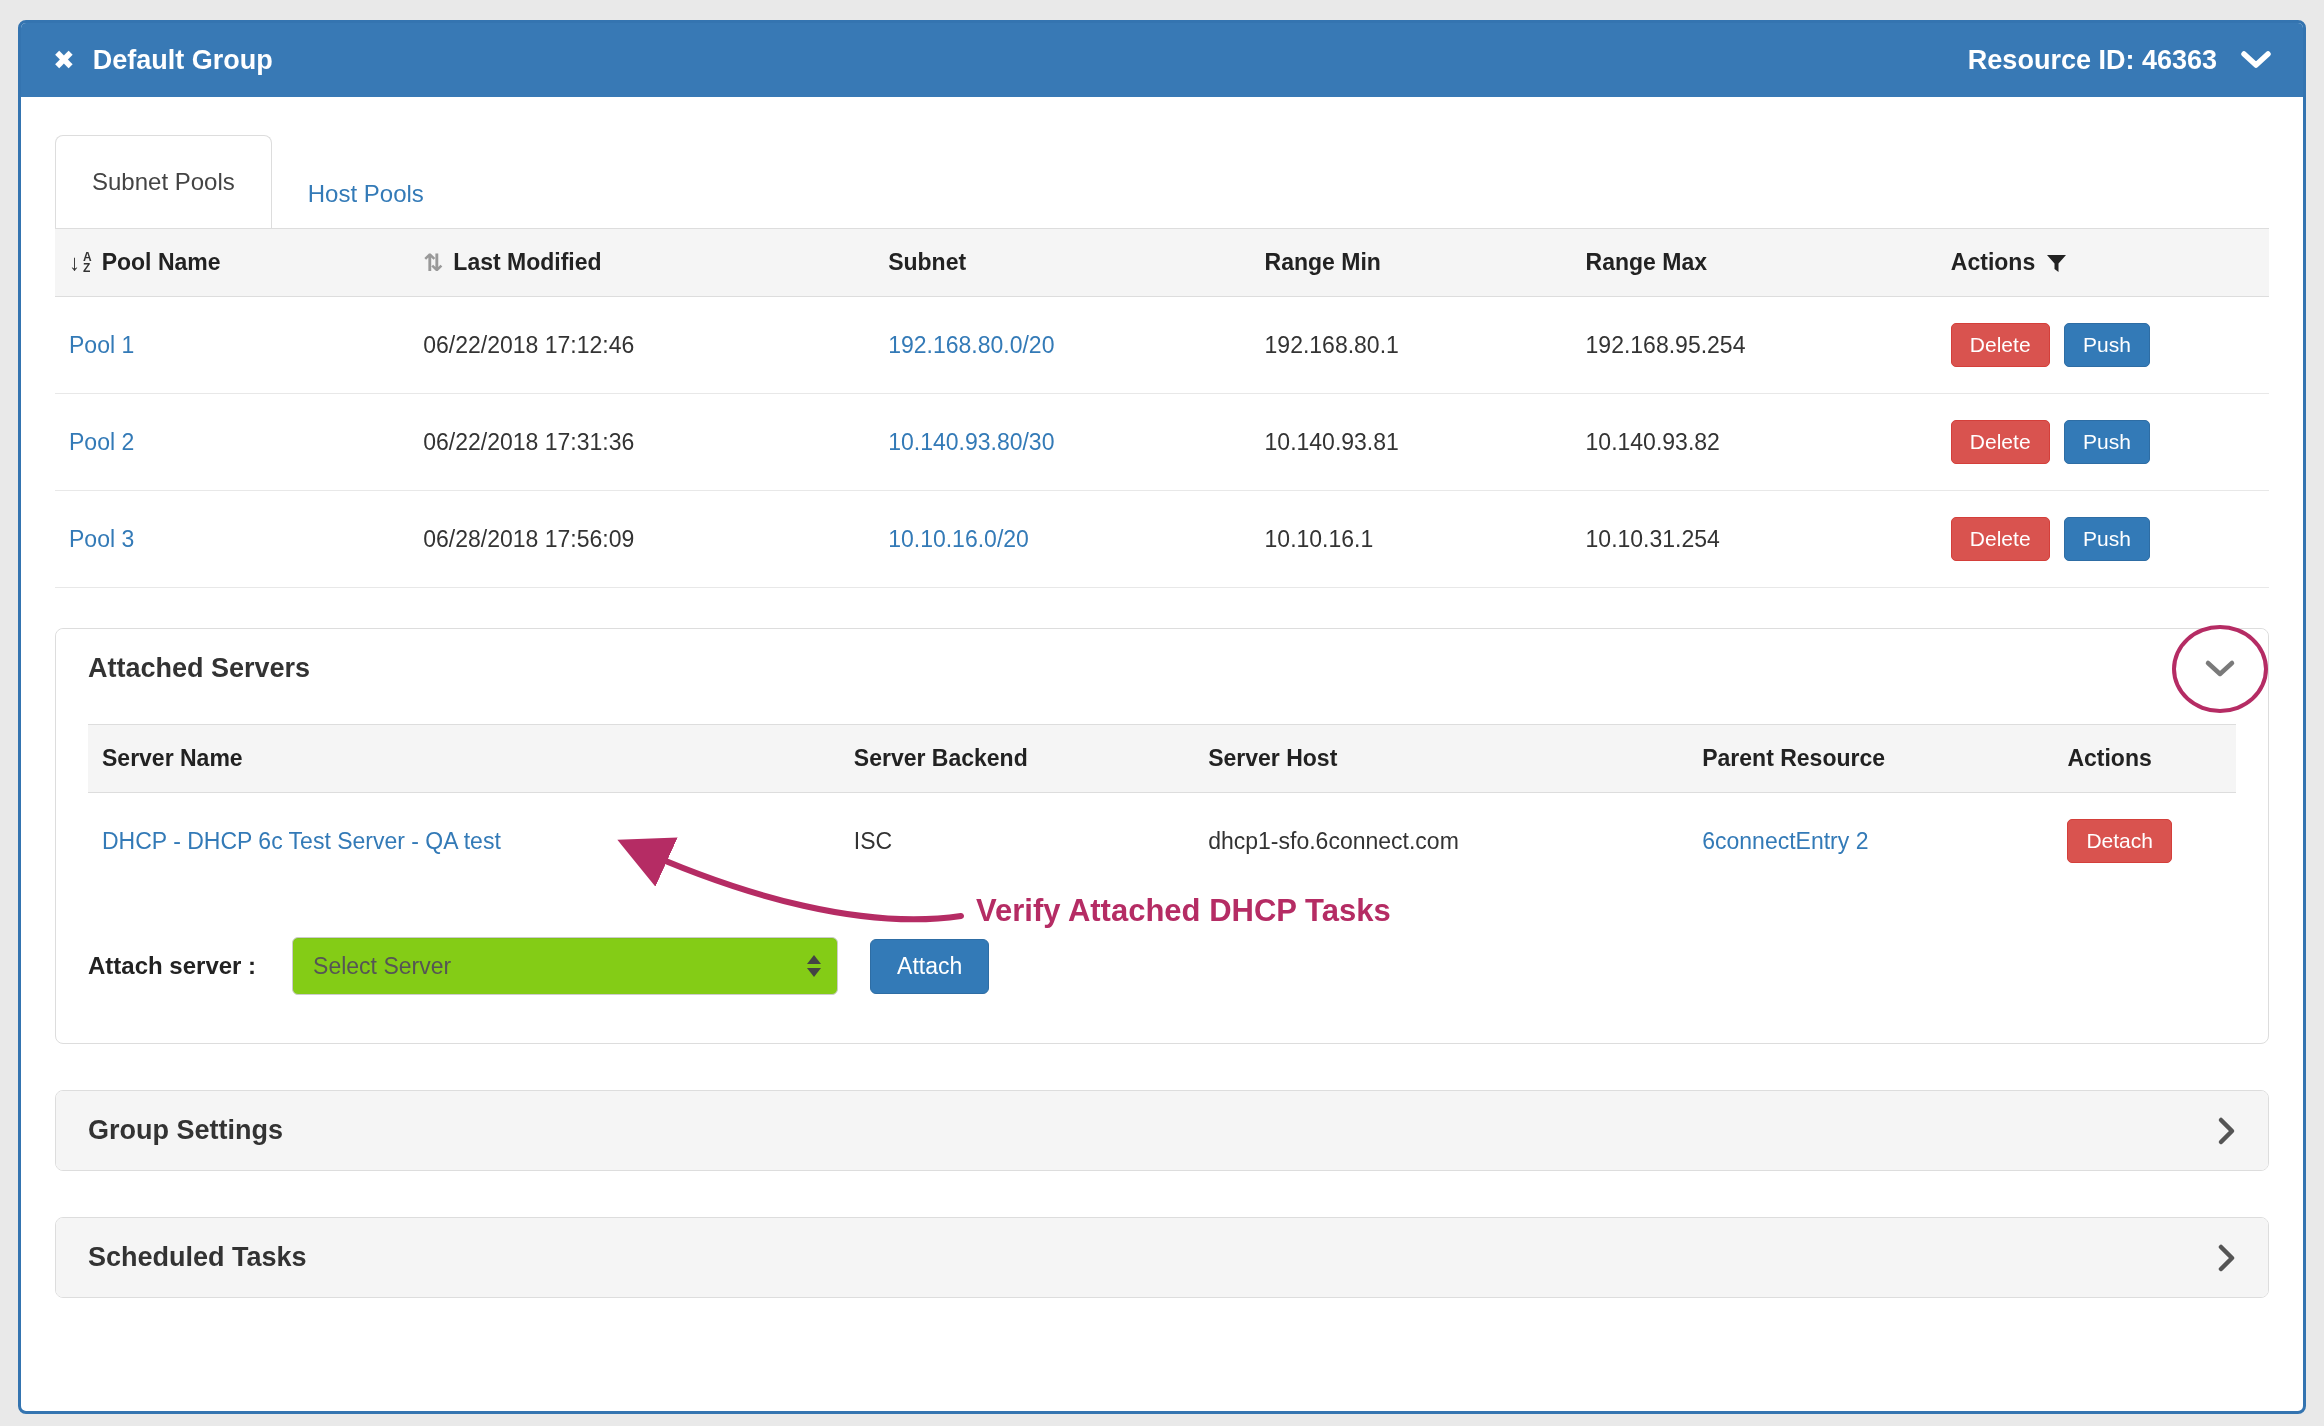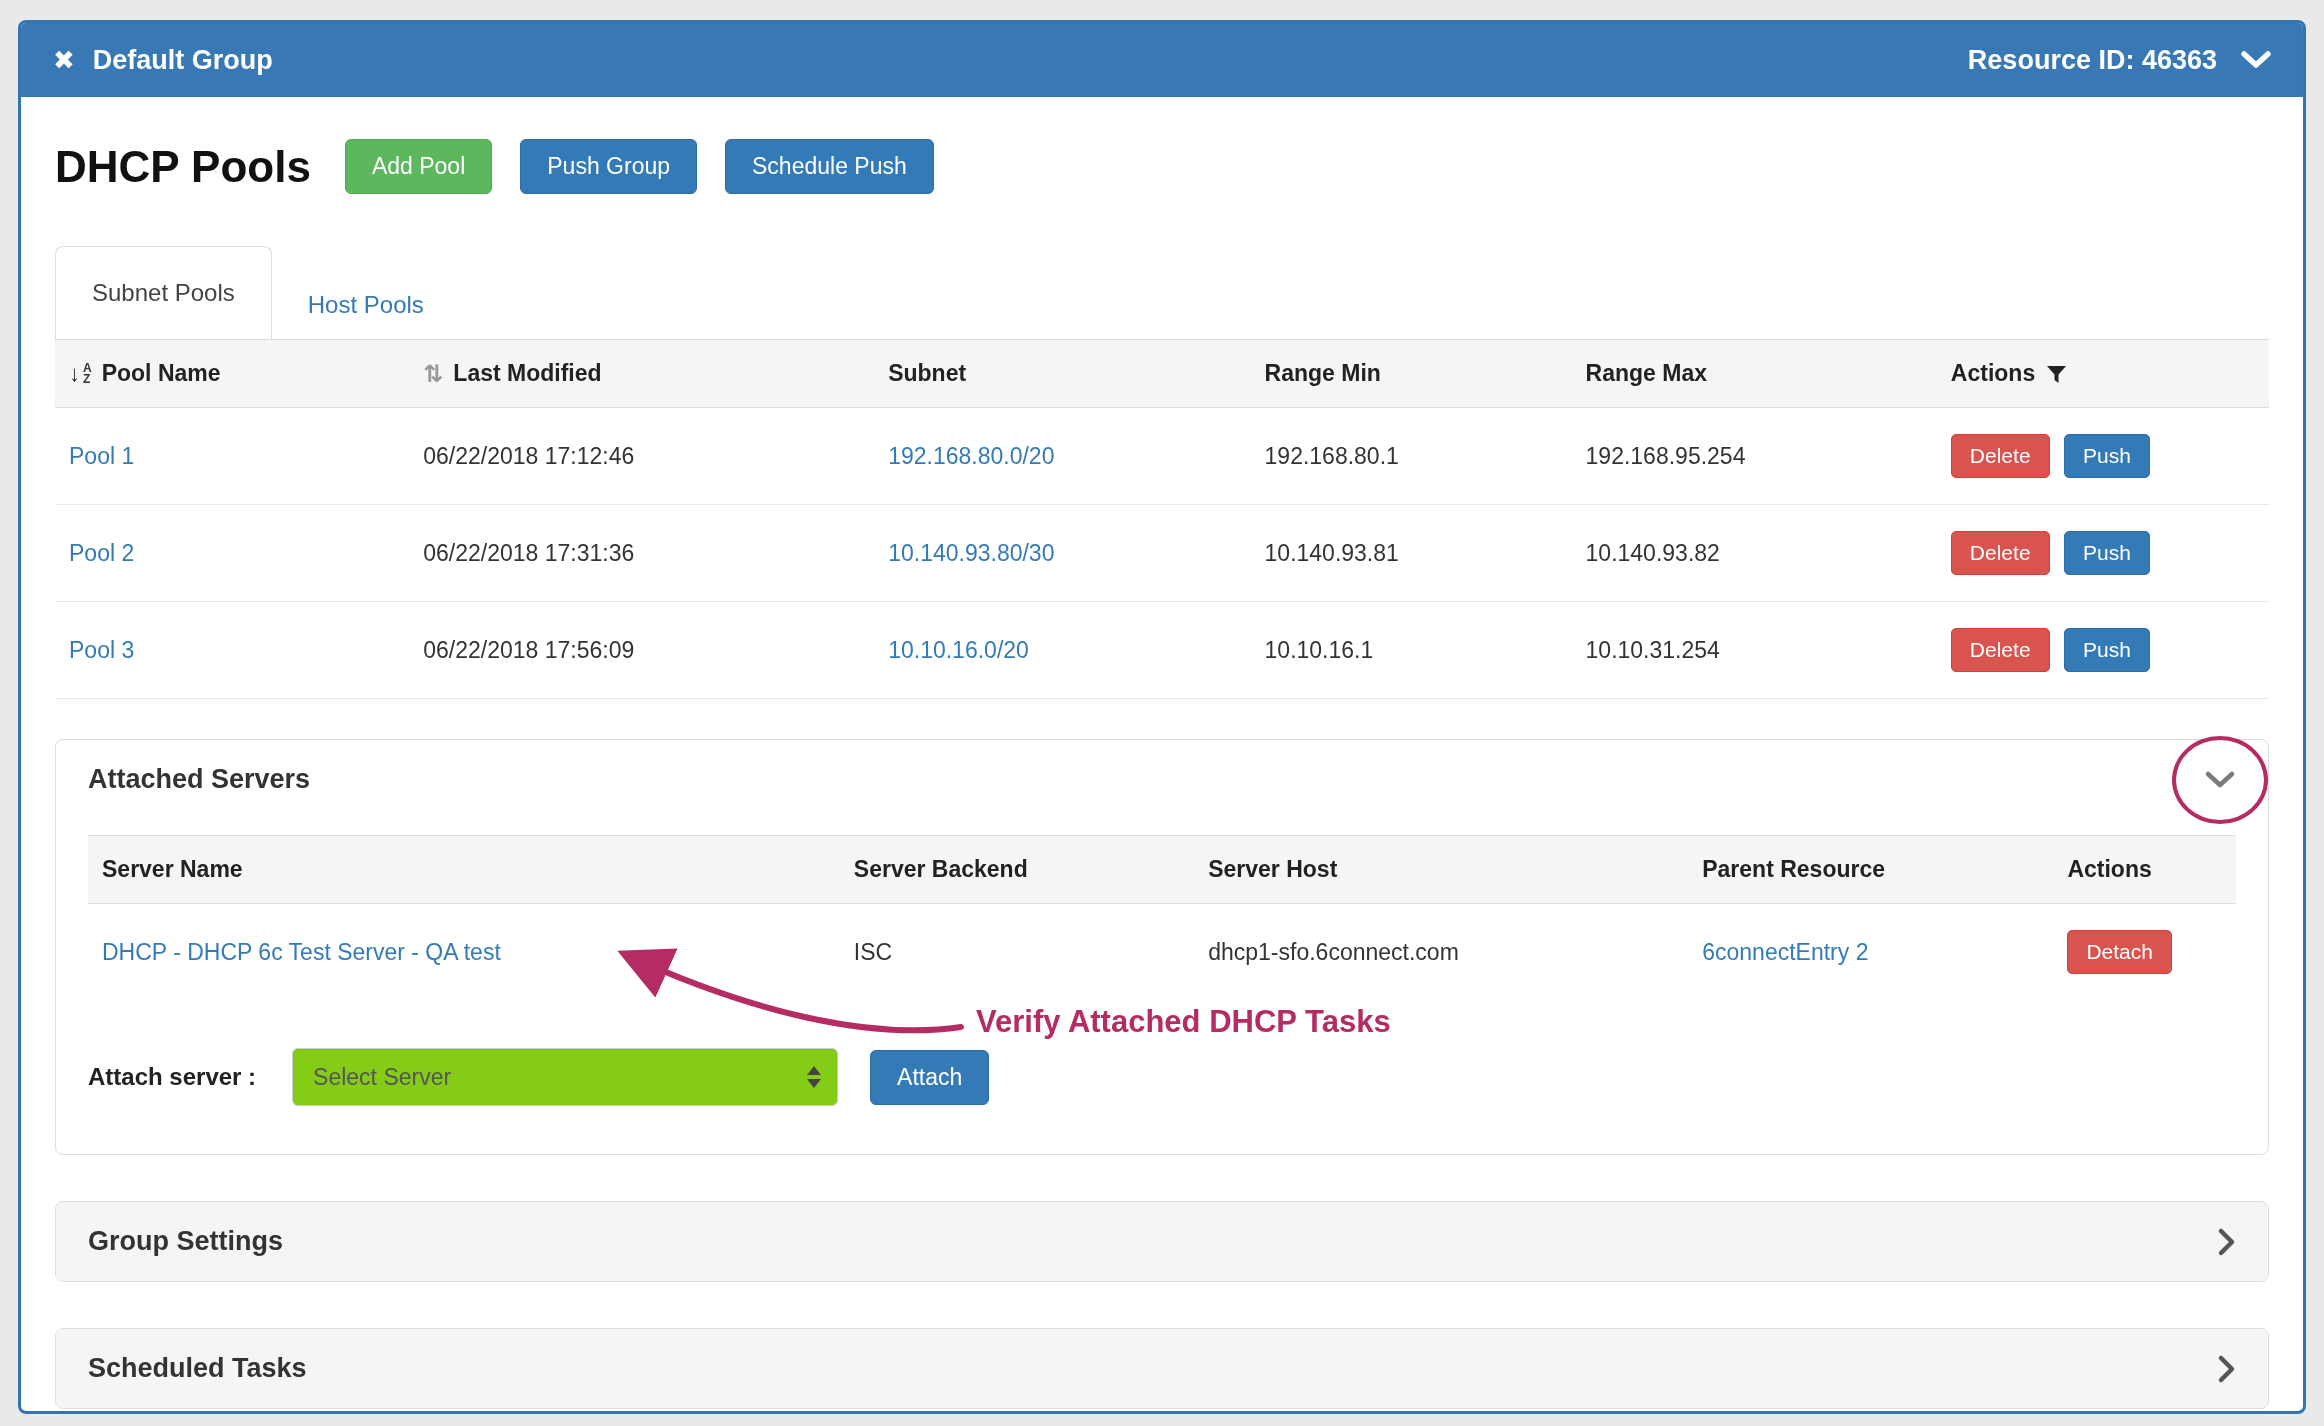--- a/index.html
+++ b/index.html
@@ -124,26 +124,20 @@
       <span style="display:inline-flex;">
         <svg width="30" height="19" viewBox="0 0 30 19">
             <path d="M3 3 L15 14 L27 3" fill="none" stroke="#fff" stroke-width="5.5" stroke-linecap="round" stroke-linejoin="round"></path>
           </svg>
       </span>
     </div>
   </div>
 
   <div class="content">
 
-    <div class="title-row">
-      <div class="page-title">DHCP Pools</div>
-      <button class="btn btn-green">Add Pool</button>
-      <button class="btn btn-blue">Push Group</button>
-      <button class="btn btn-blue">Schedule Push</button>
-    </div>
 
     <div class="tabs">
       <div class="tab-active">Subnet Pools</div>
       <div class="tab-link">Host Pools</div>
     </div>
 
     <table class="pools">
       <colgroup>
         <col style="width:16%">
           <col style="width:21%">
@@ -205,21 +199,21 @@
           <td><a class="link">10.140.93.80/30</a></td>
           <td>10.140.93.81</td>
           <td>10.140.93.82</td>
           <td class="actions-cell">
             <button class="btn btn-red btn-sm">Delete</button>
             <button class="btn btn-blue btn-sm">Push</button>
           </td>
         </tr>
         <tr>
           <td><a class="link">Pool 3</a></td>
-          <td>06/22/2018 17:56:09</td>
+          <td>06/28/2018 17:56:09</td>
           <td><a class="link">10.10.16.0/20</a></td>
           <td>10.10.16.1</td>
           <td>10.10.31.254</td>
           <td class="actions-cell">
             <button class="btn btn-red btn-sm">Delete</button>
             <button class="btn btn-blue btn-sm">Push</button>
           </td>
         </tr>
       </tbody>
     </table>

